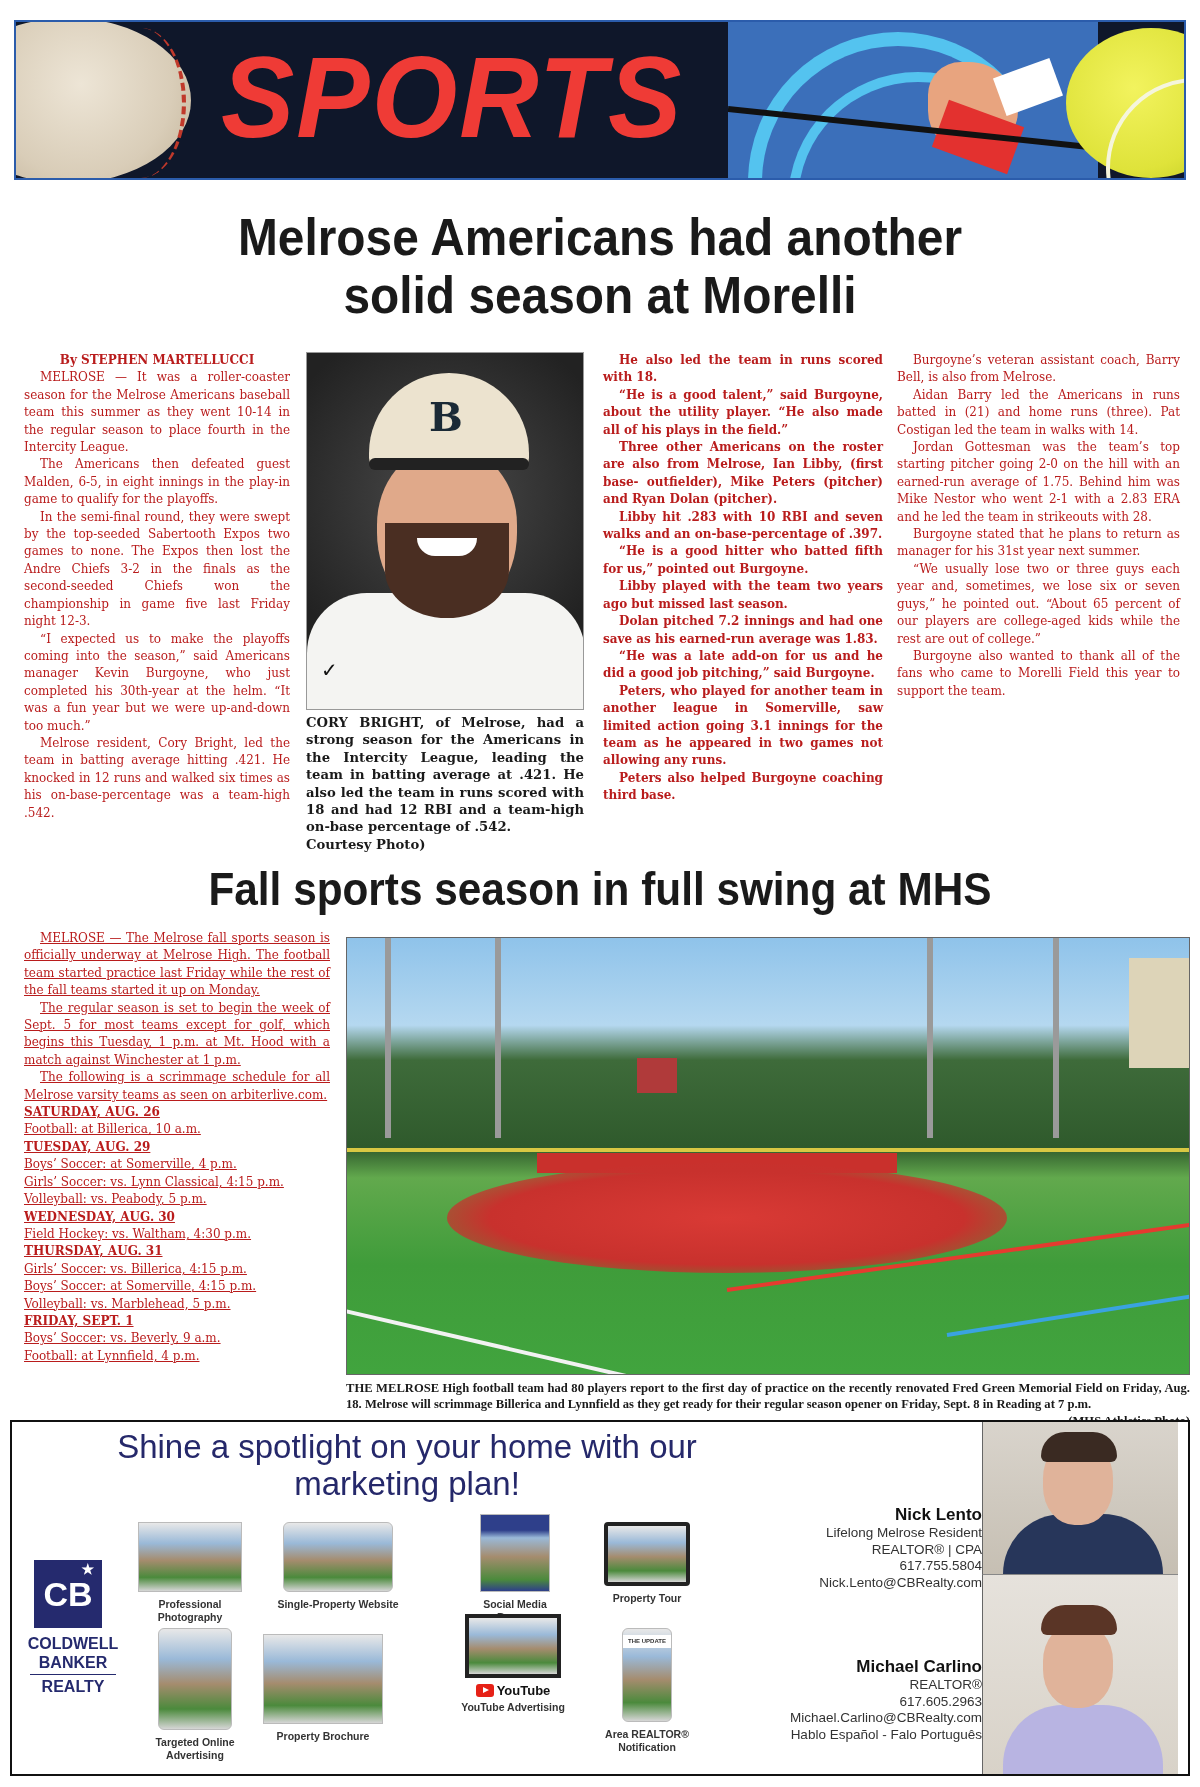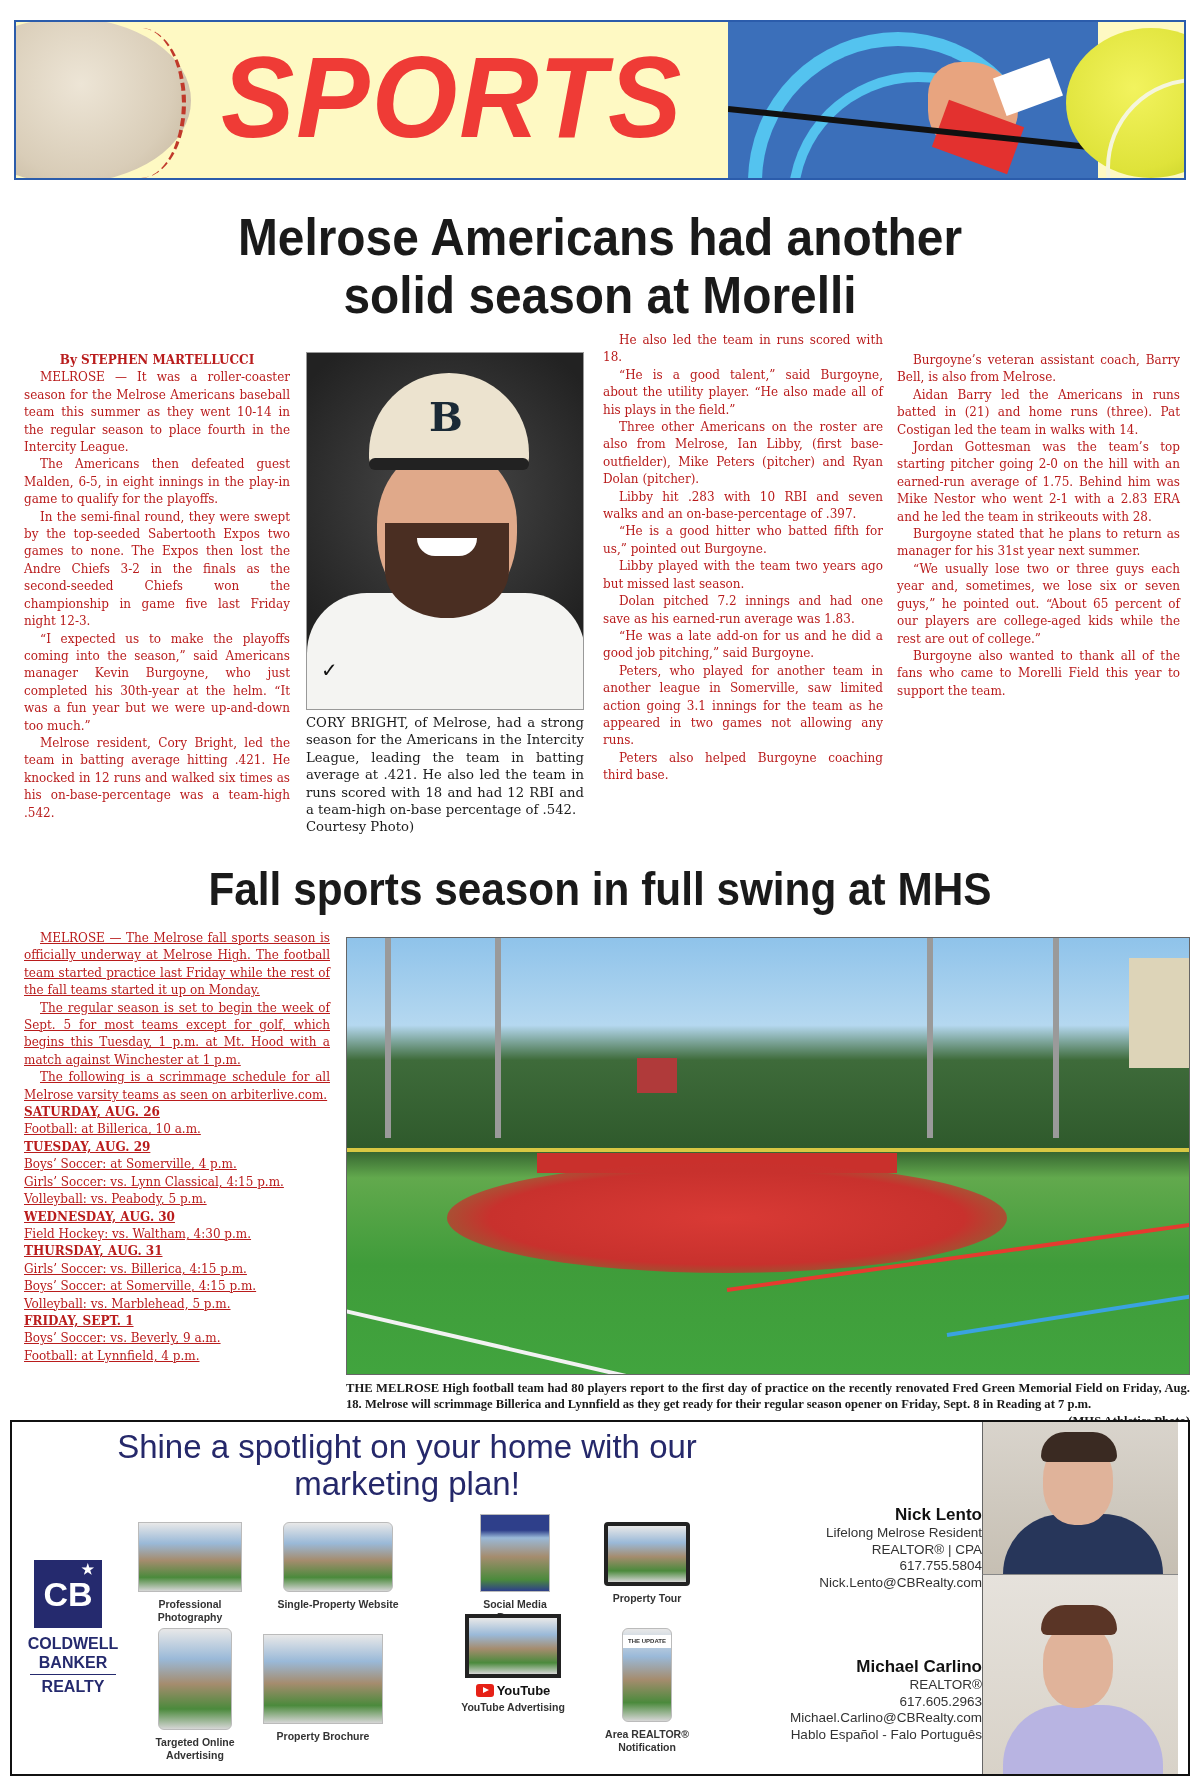--- a/index.html
+++ b/index.html
@@ -2,21 +2,21 @@
 <html><head>
 <meta charset="utf-8">
 <style>
   * { box-sizing: border-box; margin: 0; padding: 0; }
   html, body { width: 1200px; height: 1787px; background: #fff; overflow: hidden; }
   body { position: relative; font-family: "DejaVu Serif", "Liberation Serif", serif; color: #222; }
 
   .abs { position: absolute; }
 
   
-  .banner { left: 14px; top: 20px; width: 1172px; height: 160px; border: 2px solid #2b5cab; background: #fef9c3; overflow: hidden; }
+  .banner { left: 14px; top: 20px; width: 1172px; height: 160px; border: 2px solid #2b5cab; background: #0f172a; overflow: hidden; }
   .baseball { position: absolute; left: -70px; top: -4px; width: 245px; height: 165px; border-radius: 50%;
     background: radial-gradient(circle at 55% 40%, #ede5d6 0%, #d9cdb8 55%, #b9a98d 100%); }
   .baseball .seam { position: absolute; left: 150px; top: 10px; width: 90px; height: 150px; border-right: 4px dashed #c0392b; border-radius: 0 60% 60% 0; }
   .sports-word { position: absolute; left: 205px; top: 20px; font-family: "Liberation Sans", sans-serif; font-weight: 700; font-style: italic;
     font-size: 110px; letter-spacing: 2px; color: #ef3b36; transform: scaleY(1.05); line-height: 1; }
   .jumper-panel { position: absolute; left: 712px; top: 0; width: 370px; height: 156px; background: #3b6fba; overflow: hidden; }
   .arc1 { position: absolute; left: 20px; top: 10px; width: 300px; height: 300px; border-radius: 50%; border: 14px solid #54c3ef; border-right-color: transparent; border-bottom-color: transparent; }
   .arc2 { position: absolute; left: 60px; top: 50px; width: 260px; height: 260px; border-radius: 50%; border: 10px solid #54c3ef; border-right-color: transparent; border-bottom-color: transparent; }
   .bar { position: absolute; left: 0; top: 84px; width: 370px; height: 6px; background: #111; transform: rotate(6deg); transform-origin: left; }
   .body-shape { position: absolute; left: 200px; top: 40px; width: 90px; height: 90px; background: #e8a47f; border-radius: 40% 60% 50% 50%; }
@@ -29,34 +29,34 @@
   .headline { font-family: "Liberation Sans", sans-serif; font-weight: 700; color: #1a1a1a; text-align: center; transform: scaleX(0.92); }
   .h1 { left: 0; top: 208px; width: 1200px; font-size: 52px; line-height: 58px; }
   .h2 { left: 0; top: 862px; width: 1200px; font-size: 46px; line-height: 54px; }
 
   
   .col { font-size: 12px; line-height: 17.4px; text-align: justify; color: #b91c1c; }
   .col p { text-indent: 16px; }
   .byline { font-weight: 700; text-align: center; text-indent: 0 !important; }
 
   .c1 { left: 24px; top: 352px; width: 266px; }
-  .c3 { left: 603px; top: 332px; width: 280px; }
+  .c3 { left: 603px; top: 352px; width: 280px; font-weight: bold; }
   .c4 { left: 897px; top: 352px; width: 283px; }
 
   .photo1 { left: 306px; top: 352px; width: 278px; height: 358px; border: 1px solid #999; background: radial-gradient(circle at 50% 40%, #4a4a4a 0%, #222 70%); overflow: hidden; }
   .p1-face { position: absolute; left: 70px; top: 95px; width: 140px; height: 170px; border-radius: 45% 45% 50% 50%; background: #e0a98a; }
   .p1-beard { position: absolute; left: 78px; top: 170px; width: 124px; height: 95px; border-radius: 0 0 50% 50%; background: #4a2e22; }
   .p1-mouth { position: absolute; left: 110px; top: 185px; width: 60px; height: 18px; border-radius: 0 0 30px 30px; background: #fff; }
   .p1-cap { position: absolute; left: 62px; top: 20px; width: 160px; height: 95px; border-radius: 80px 80px 10px 10px; background: #ece3cf; }
   .p1-brim { position: absolute; left: 62px; top: 105px; width: 160px; height: 12px; background: #222; border-radius: 6px; }
   .p1-b { position: absolute; left: 122px; top: 40px; font-family: "DejaVu Serif", serif; font-weight: 700; font-size: 40px; color: #1b2a36; }
   .p1-jersey { position: absolute; left: 0; top: 240px; width: 278px; height: 130px; background: #f4f4f2; border-radius: 60px 60px 0 0; }
   .p1-swoosh { position: absolute; left: 14px; top: 305px; font-size: 20px; color: #111; }
 
-  .caption1 { left: 306px; top: 714px; width: 278px; font-weight: 400; font-size: 13.2px; line-height: 17.4px; text-align: justify; color: #1a1a1a; }
+  .caption1 { left: 306px; top: 714px; width: 278px; font-weight: 700; font-size: 13.2px; line-height: 17.4px; text-align: justify; color: #1a1a1a; }
   .caption1 .credit { display: block; text-align: left; }
 
   
   .c5 { left: 24px; top: 930px; width: 306px; text-decoration: underline; }
   .sched { margin-top: 0; }
   .sched .day { font-weight: 700; text-indent: 0; }
   .sched .evt { text-indent: 0; }
   .c5 .sched p { padding-left: 0; }
 
   .photo2 { left: 346px; top: 937px; width: 844px; height: 438px; border: 1px solid #666; overflow: hidden;

